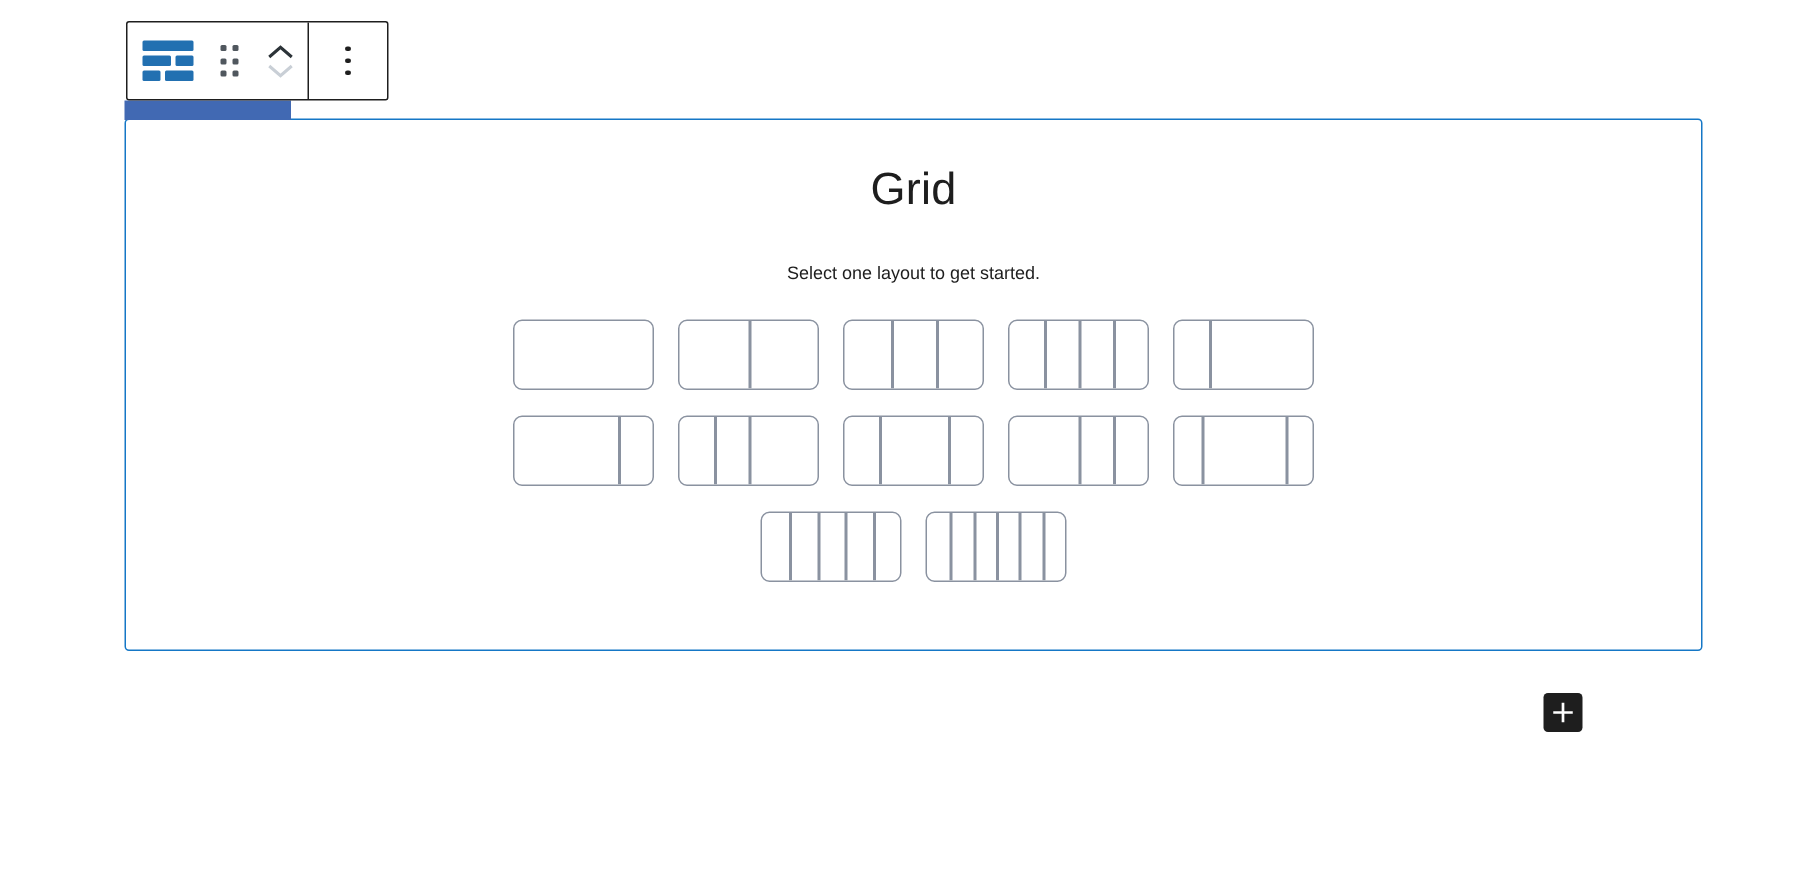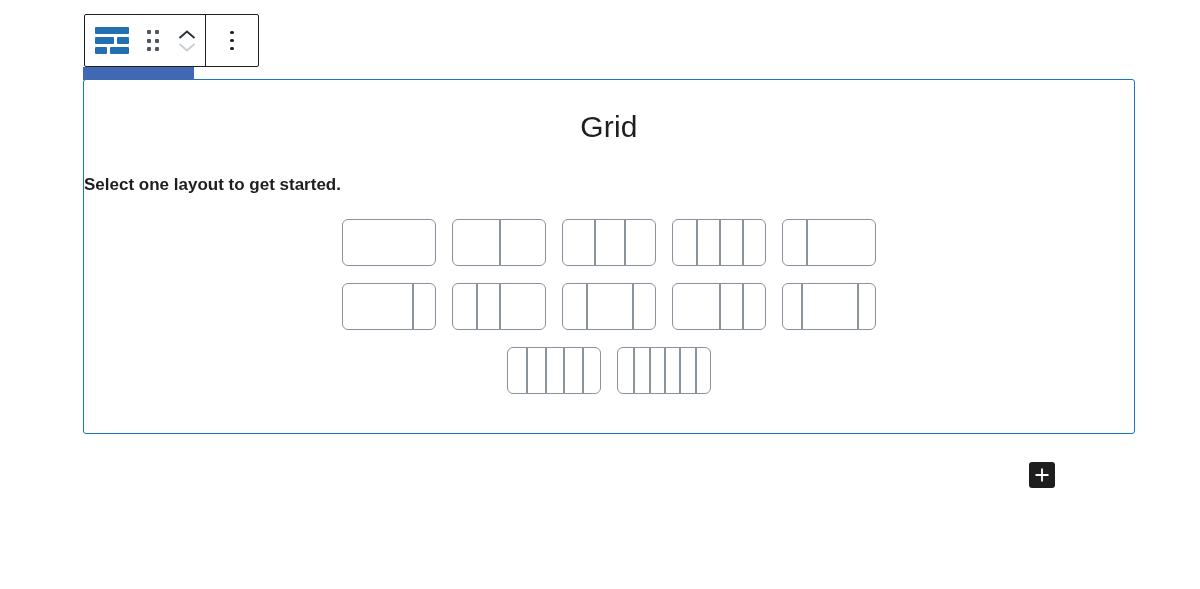--- a/index.html
+++ b/index.html
@@ -77,23 +77,23 @@
   .placeholder-title {
     margin-top: 30px;
     text-align: center;
     font-size: 30px;
     font-weight: 400;
     color: #1e1e1e;
     letter-spacing: 0.2px;
   }
   .placeholder-instructions {
     margin-top: 31px;
-    text-align: left;
-    font-size: 17px;
-    font-weight: 700;
+    text-align: center;
+    font-size: 12px;
+    font-weight: 400;
     color: #1e1e1e;
   }
 
   
   .layout-picker { margin-top: 24px; display: flex; flex-direction: column; gap: 17px; align-items: center; }
   .picker-row { display: flex; gap: 16px; justify-content: center; }
   .layout-btn {
     width: 94px; height: 47px;
     background: #fff;
     border: 1.8px solid #8a92a0;

